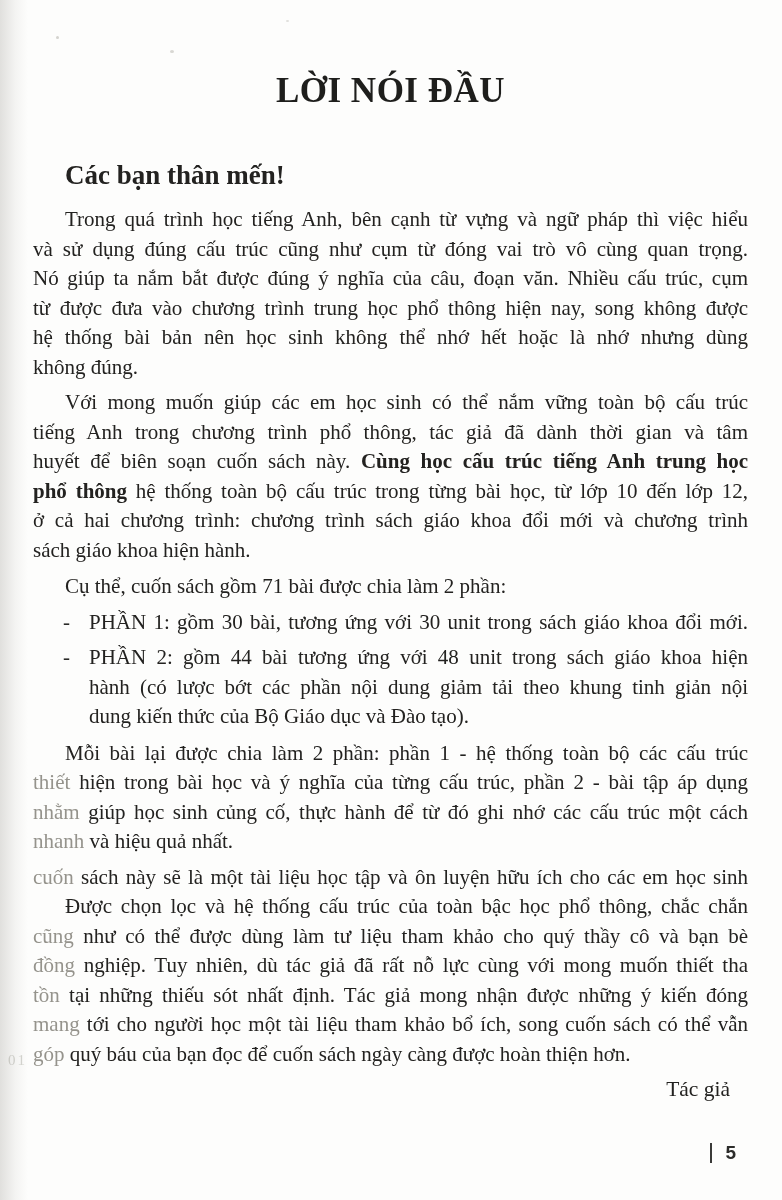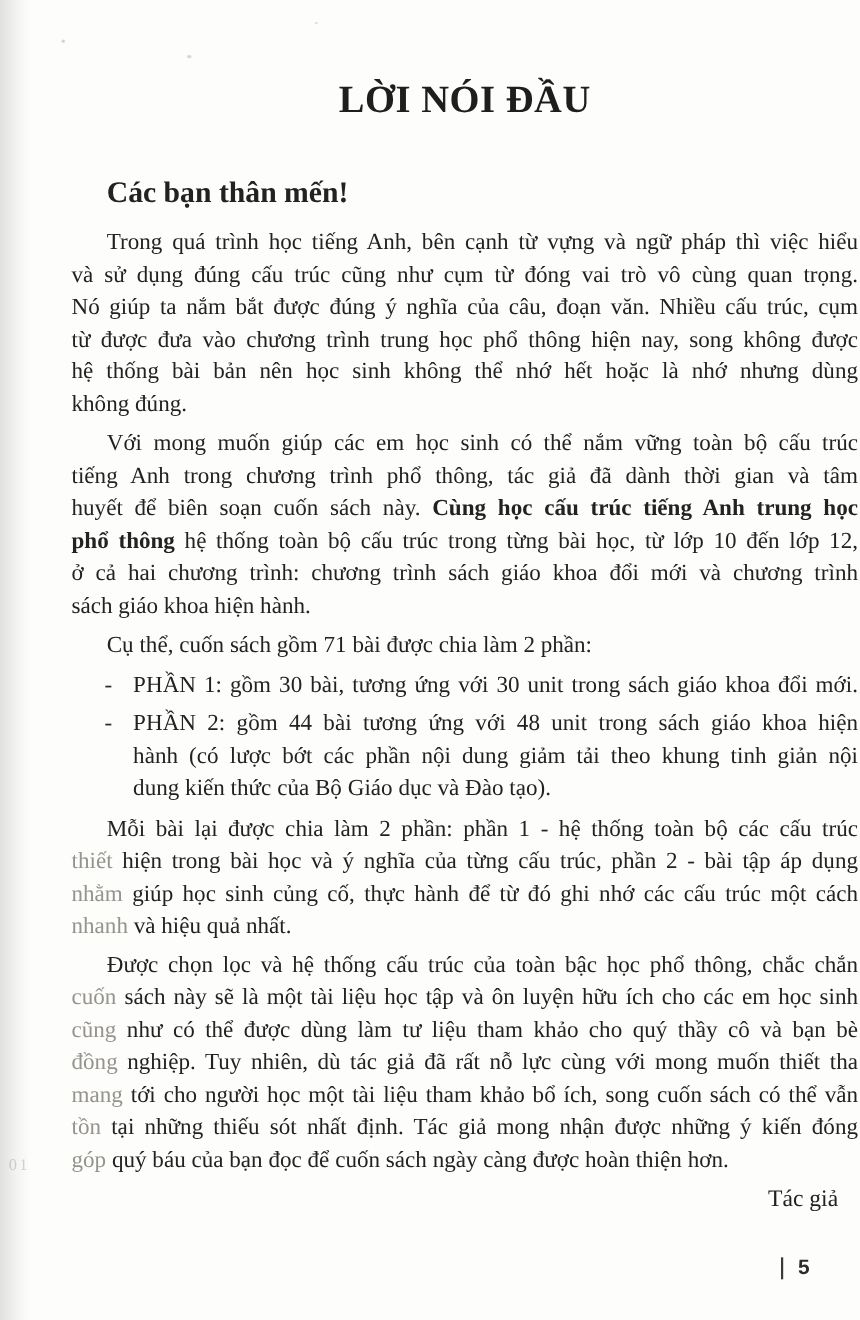--- a/index.html
+++ b/index.html
@@ -16,21 +16,21 @@
     pointer-events:none;
   }
   .speck { position:absolute; background:#b3b1aa; border-radius:50%; }
   .speck.s1 { left:56px;  top:36px; width:3px; height:3px; opacity:.55; }
   .speck.s2 { left:170px; top:50px; width:4px; height:3px; opacity:.5; }
   .speck.s3 { left:286px; top:20px; width:3px; height:2px; opacity:.4; }
   .bleed {
     position:absolute; left:8px; top:1052px;
     font-size:15px; color:rgba(148,146,138,0.38); letter-spacing:2px;
   }
-  .content { position:absolute; left:33px; top:0; width:715px;margin-left:32px; }
+  .content { position:absolute; left:33px; top:0; width:715px; }
   h1.title {
     margin:70px 0 0 0; text-align:center;
     font-size:35px; line-height:42px; font-weight:700; letter-spacing:0.5px;
     color:#1e1e1c;
   }
   .salutation {
     margin:48px 0 0 0; padding-left:32px;
     font-weight:700; font-size:27px; line-height:30px;
   }
   .para { margin-top:6px; font-size:21px; line-height:29.5px; }
@@ -107,26 +107,26 @@
         </div>
     </div>
 
     <div class="para mt7">
         <div class="line first"><span>Mỗi bài lại được chia làm 2 phần: phần 1 - hệ thống toàn bộ các cấu trúc</span></div>
         <div class="line"><span class="fade">thiết</span><span> hiện trong bài học và ý nghĩa của từng cấu trúc, phần 2 - bài tập áp dụng</span></div>
         <div class="line"><span class="fade">nhằm</span><span> giúp học sinh củng cố, thực hành để từ đó ghi nhớ các cấu trúc một cách</span></div>
         <div class="line last"><span class="fade">nhanh</span><span> và hiệu quả nhất.</span></div>
       </div>
     <div class="para">
+        <div class="line"><span class="fade">cuốn</span><span> sách này sẽ là một tài liệu học tập và ôn luyện hữu ích cho các em học sinh</span></div>
         <div class="line first"><span>Được chọn lọc và hệ thống cấu trúc của toàn bậc học phổ thông, chắc chắn</span></div>
-        <div class="line"><span class="fade">cuốn</span><span> sách này sẽ là một tài liệu học tập và ôn luyện hữu ích cho các em học sinh</span></div>
         <div class="line"><span class="fade">cũng</span><span> như có thể được dùng làm tư liệu tham khảo cho quý thầy cô và bạn bè</span></div>
         <div class="line"><span class="fade">đồng</span><span> nghiệp. Tuy nhiên, dù tác giả đã rất nỗ lực cùng với mong muốn thiết tha</span></div>
+        <div class="line"><span class="fade">tồn</span><span> tại những thiếu sót nhất định. Tác giả mong nhận được những ý kiến đóng</span></div>
         <div class="line"><span class="fade">mang</span><span> tới cho người học một tài liệu tham khảo bổ ích, song cuốn sách có thể vẫn</span></div>
-        <div class="line"><span class="fade">tồn</span><span> tại những thiếu sót nhất định. Tác giả mong nhận được những ý kiến đóng</span></div>
         <div class="line last"><span class="fade">góp</span><span> quý báu của bạn đọc để cuốn sách ngày càng được hoàn thiện hơn.</span></div>
       </div>
 
     <p class="signature">Tác giả</p>
   </div>
 
   <div class="footer">
     <span class="bar"></span>
     <span class="num">5</span>
   </div>

